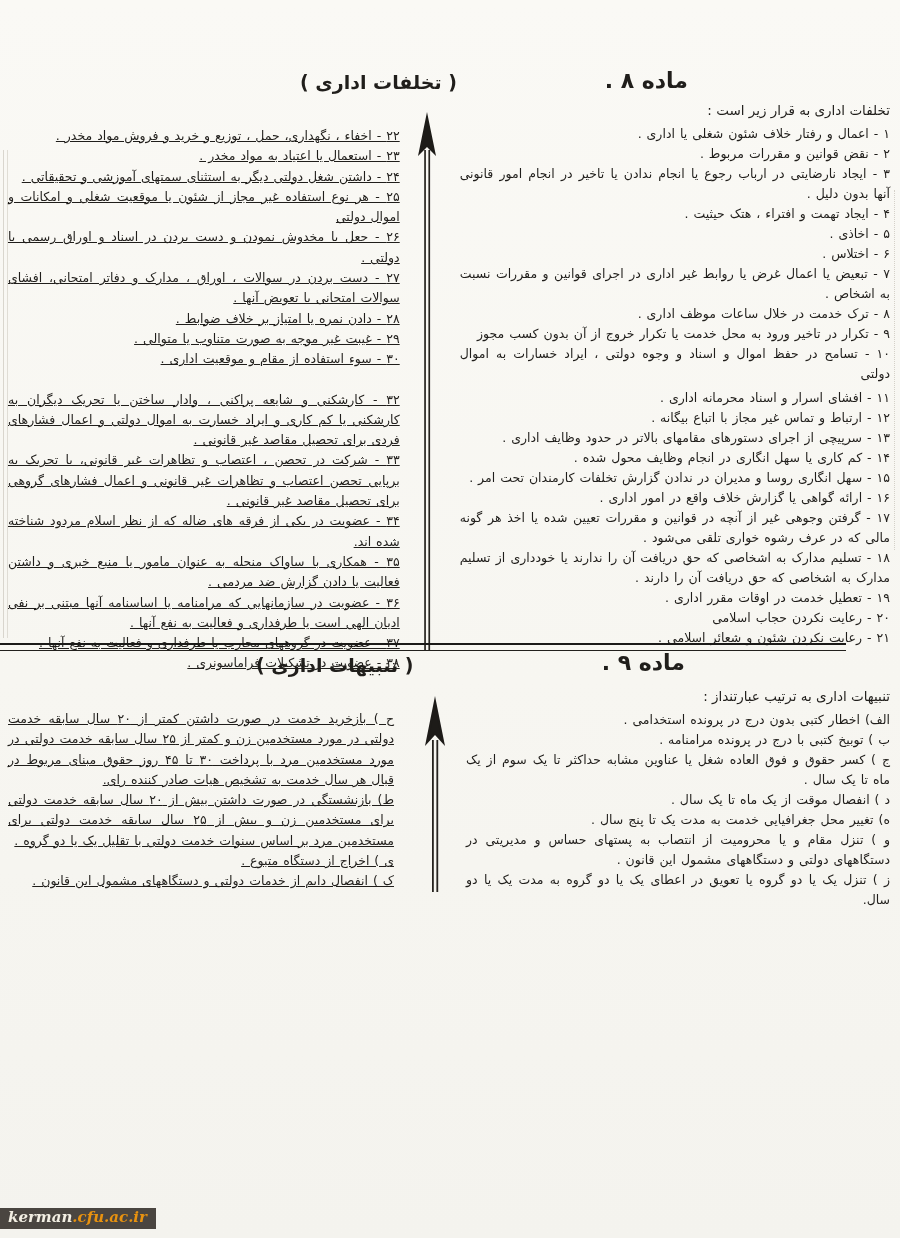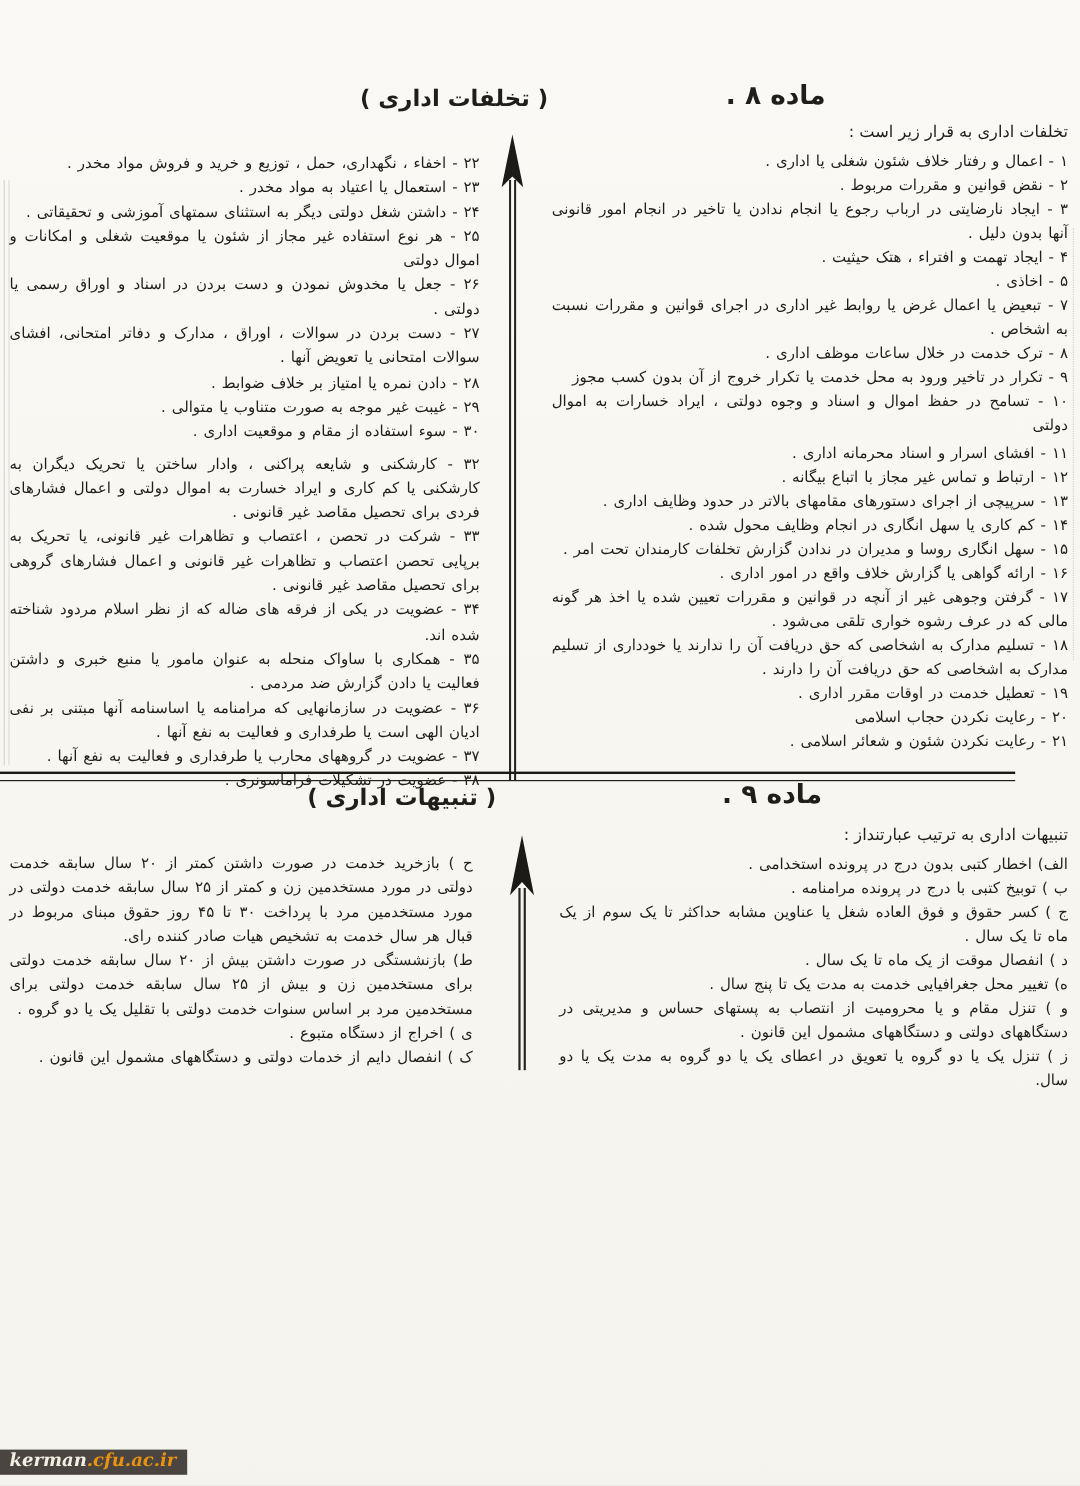--- a/index.html
+++ b/index.html
@@ -18,21 +18,21 @@
   
   .body{position:absolute;right:10px;width:882px;display:flex;gap:30px;}
   #a8-body{top:100px;}
   #a9-body{top:686px;gap:36px;}
   .col-r{width:446px;}
   .col-l{width:406px;}
   #a8-body .col-l{padding-top:26px;}
   #a9-body .col-l{padding-top:23px;}
   .intro{font-size:13.5px;font-weight:normal;margin:0 0 3px 0;line-height:21px;}
   .item{font-size:12.5px;line-height:20px;margin:0;text-align:justify;word-spacing:1px;}
-  .col-l .item{line-height:20.3px;}
+  .col-l .item{line-height:20.3px;text-decoration:underline;}
   
   .hrule{position:absolute;top:643px;left:0;width:846px;height:5px;
     border-top:2px solid #1b1a18;border-bottom:1.6px solid #22201d;}
   
   .divider{position:absolute;}
   #arrow-a8{top:110px;left:415px;width:24px;height:540px;}
   #arrow-a9{top:694px;left:422px;width:26px;height:198px;}
   
   .fold{position:absolute;left:3px;top:150px;height:488px;width:3px;
     border-left:1px solid #c9c4ba;border-right:1px solid #d3cfc6;opacity:.65;}
@@ -56,20 +56,21 @@
   <div class="art-heading" id="a8-heading">( تخلفات اداری )</div>
 
   <div class="body" id="a8-body">
     <div class="col-r">
       <p class="intro">تخلفات اداری به قرار زیر است :</p>
       <p class="item">۱ - اعمال و رفتار خلاف شئون شغلی یا اداری .</p>
       <p class="item">۲ - نقض قوانین و مقررات مربوط .</p>
       <p class="item">۳ - ایجاد نارضایتی در ارباب رجوع یا انجام ندادن یا تاخیر در انجام امور قانونی آنها بدون دلیل .</p>
       <p class="item">۴ - ایجاد تهمت و افتراء ، هتک حیثیت .</p>
       <p class="item">۵ - اخاذی .</p>
+      <p class="item">۶ - اختلاس .</p>
       <p class="item">۷ - تبعیض یا اعمال غرض یا روابط غیر اداری در اجرای قوانین و مقررات نسبت به اشخاص .</p>
       <p class="item">۸ - ترک خدمت در خلال ساعات موظف اداری .</p>
       <p class="item">۹ - تکرار در تاخیر ورود به محل خدمت یا تکرار خروج از آن بدون کسب مجوز</p>
       <p class="item">۱۰ - تسامح در حفظ اموال و اسناد و وجوه دولتی ، ایراد خسارات به اموال دولتی</p>
       <p class="item" style="margin-top:4px">۱۱ - افشای اسرار و اسناد محرمانه اداری .</p>
       <p class="item">۱۲ - ارتباط و تماس غیر مجاز با اتباع بیگانه .</p>
       <p class="item">۱۳ - سرپیچی از اجرای دستورهای مقامهای بالاتر در حدود وظایف اداری .</p>
       <p class="item">۱۴ - کم کاری یا سهل انگاری در انجام وظایف محول شده .</p>
       <p class="item">۱۵ - سهل انگاری روسا و مدیران در ندادن گزارش تخلفات کارمندان تحت امر .</p>
       <p class="item">۱۶ - ارائه گواهی یا گزارش خلاف واقع در امور اداری .</p>
@@ -83,21 +84,21 @@
     <div class="col-l">
       <p class="item">۲۲ - اخفاء ، نگهداری، حمل ، توزیع و خرید و فروش مواد مخدر .</p>
       <p class="item">۲۳ - استعمال یا اعتیاد به مواد مخدر .</p>
       <p class="item">۲۴ - داشتن شغل دولتی دیگر به استثنای سمتهای آموزشی و تحقیقاتی .</p>
       <p class="item">۲۵ - هر نوع استفاده غیر مجاز از شئون یا موقعیت شغلی و امکانات و اموال دولتی</p>
       <p class="item">۲۶ - جعل یا مخدوش نمودن و دست بردن در اسناد و اوراق رسمی یا دولتی .</p>
       <p class="item">۲۷ - دست بردن در سوالات ، اوراق ، مدارک و دفاتر امتحانی، افشای سوالات امتحانی یا تعویض آنها .</p>
       <p class="item">۲۸ - دادن نمره یا امتیاز بر خلاف ضوابط .</p>
       <p class="item">۲۹ - غیبت غیر موجه به صورت متناوب یا متوالی .</p>
       <p class="item">۳۰ - سوء استفاده از مقام و موقعیت اداری .</p>
-      <p class="item" style="margin-top:7px">۳۲ - کارشکنی و شایعه پراکنی ، وادار ساختن یا تحریک دیگران به کارشکنی یا کم کاری و ایراد خسارت به اموال دولتی و اعمال فشارهای فردی برای تحصیل مقاصد غیر قانونی .</p>
+      <p class="item" style="margin-top:20px">۳۲ - کارشکنی و شایعه پراکنی ، وادار ساختن یا تحریک دیگران به کارشکنی یا کم کاری و ایراد خسارت به اموال دولتی و اعمال فشارهای فردی برای تحصیل مقاصد غیر قانونی .</p>
       <p class="item">۳۳ - شرکت در تحصن ، اعتصاب و تظاهرات غیر قانونی، یا تحریک به برپایی تحصن اعتصاب و تظاهرات غیر قانونی و اعمال فشارهای گروهی برای تحصیل مقاصد غیر قانونی .</p>
       <p class="item">۳۴ - عضویت در یکی از فرقه های ضاله که از نظر اسلام مردود شناخته شده اند.</p>
       <p class="item">۳۵ - همکاری با ساواک منحله به عنوان مامور یا منبع خبری و داشتن فعالیت یا دادن گزارش ضد مردمی .</p>
       <p class="item">۳۶ - عضویت در سازمانهایی که مرامنامه یا اساسنامه آنها مبتنی بر نفی ادیان الهی است یا طرفداری و فعالیت به نفع آنها .</p>
       <p class="item">۳۷ - عضویت در گروههای محارب یا طرفداری و فعالیت به نفع آنها .</p>
       <p class="item">۳۸ - عضویت در تشکیلات فراماسونری .</p>
     </div>
   </div>
 
   <svg class="divider" id="arrow-a8" viewBox="0 0 24 540">

